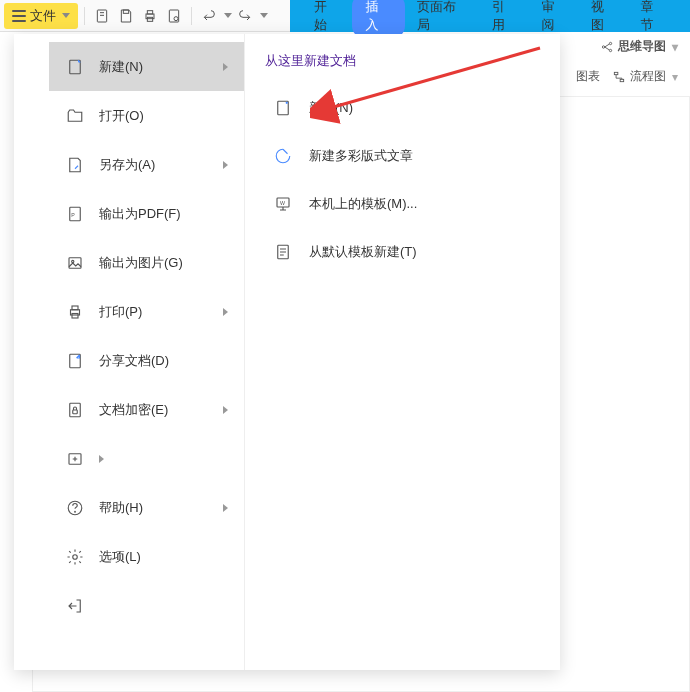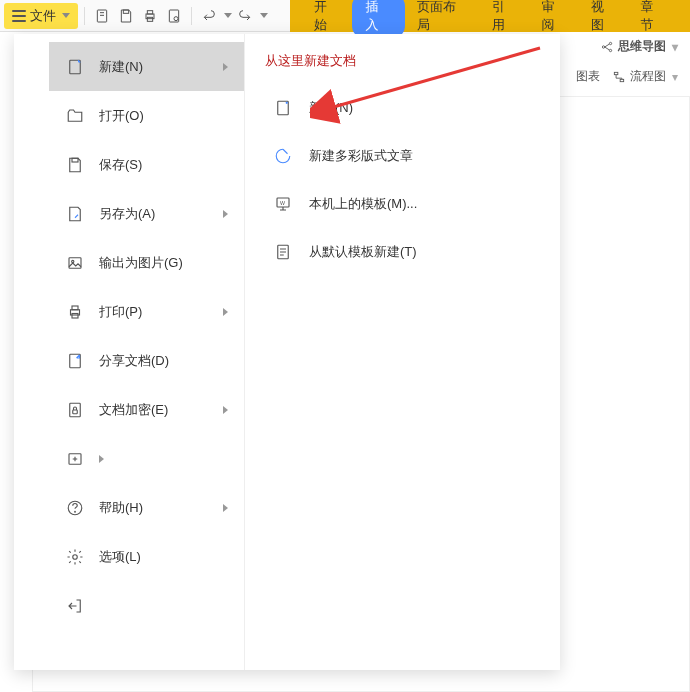--- a/index.html
+++ b/index.html
@@ -9,21 +9,21 @@
     .toolbar { height: 32px; border-bottom: 1px solid #e0e0e0; display: flex; align-items: center; padding: 0 4px; gap: 2px; background: #fafafa; }
     .file-btn { display: flex; align-items: center; gap: 4px; padding: 4px 8px; background: #fde047; border-radius: 3px; cursor: pointer; }
     .file-btn .hamburger { width: 14px; height: 12px; display: flex; flex-direction: column; justify-content: space-between; }
     .file-btn .hamburger span { height: 2px; background: #555; border-radius: 1px; }
     .chevron-down { width: 0; height: 0; border-left: 4px solid transparent; border-right: 4px solid transparent; border-top: 5px solid #888; margin-left: 2px; }
     .tb-sep { width: 1px; height: 18px; background: #ddd; margin: 0 4px; }
     .tb-icon { width: 22px; height: 22px; display: flex; align-items: center; justify-content: center; cursor: pointer; border-radius: 3px; }
     .tb-icon svg { width: 16px; height: 16px; stroke: #555; fill: none; stroke-width: 1.5; }
     
     
-    .tabbar { height: 34px; display: flex; align-items: center; gap: 0; padding: 0 12px; background: #eab308; border-bottom: 1px solid #eee; }
+    .tabbar { height: 34px; display: flex; align-items: center; gap: 0; padding: 0 12px; background: #0ea5e9; border-bottom: 1px solid #eee; }
     .tab { padding: 6px 12px; cursor: pointer; color: #333; font-size: 13px; }
     .tab.active { background: #4a8bff; color: #fff; border-radius: 12px; padding: 4px 14px; }
     
     
     .right-extras { position: absolute; top: 38px; right: 12px; display: flex; gap: 12px; align-items: center; font-size: 12px; color: #555; font-weight: bold; }
     .right-extras .item { display: flex; align-items: center; gap: 4px; cursor: pointer; }
     .right-extras svg { width: 14px; height: 14px; stroke: #555; fill: none; stroke-width: 1.5; }
     .right-row2 { position: absolute; top: 68px; right: 12px; display: flex; gap: 12px; align-items: center; font-size: 12px; color: #555; }
     .right-row2 .item { display: flex; align-items: center; gap: 4px; cursor: pointer; }
     .right-row2 svg { width: 14px; height: 14px; stroke: #555; fill: none; stroke-width: 1.5; }
@@ -32,21 +32,21 @@
     .dropdown { position: absolute; top: 34px; left: 14px; width: 546px; height: 636px; background: #fff; box-shadow: 0 4px 16px rgba(0,0,0,0.15); display: flex; z-index: 10; padding-left: 35px; }
     .dd-left { width: 196px; border-right: 1px solid #eee; padding: 8px 0; }
     .dd-item { height: 49px; display: flex; align-items: center; padding: 0 16px; gap: 14px; cursor: pointer; position: relative; }
     .dd-item.active { background: #d8d8d8; }
     .dd-item .icon-slot { width: 20px; height: 20px; display: flex; align-items: center; justify-content: center; }
     .dd-item .icon-slot svg { width: 18px; height: 18px; stroke: #555; fill: none; stroke-width: 1.5; }
     .dd-item .label { flex: 1; font-size: 13px; color: #333; }
     .dd-item .caret { width: 0; height: 0; border-top: 4px solid transparent; border-bottom: 4px solid transparent; border-left: 5px solid #999; }
     
     .dd-right { flex: 1; padding: 18px 20px; position: relative; }
-    .dd-right-title { font-size: 13px; color: #b91c1c; margin-bottom: 14px; font-weight: 500; }
+    .dd-right-title { font-size: 13px; color: #4c1d95; margin-bottom: 14px; font-weight: 500; }
     .sub-item { height: 48px; display: flex; align-items: center; gap: 16px; padding: 0 8px; cursor: pointer; border-radius: 4px; }
     .sub-item .icon-slot { width: 20px; height: 20px; display: flex; align-items: center; justify-content: center; }
     .sub-item .icon-slot svg { width: 18px; height: 18px; stroke: #555; fill: none; stroke-width: 1.5; }
     .sub-item .icon-slot.blue svg { stroke: #4a8bff; }
     .sub-item .label { font-size: 13px; color: #333; }
     
     
     .arrow-svg { position: absolute; top: 38px; left: 310px; width: 240px; height: 120px; z-index: 20; pointer-events: none; }
     
     
@@ -165,34 +165,34 @@
           <svg viewBox="0 0 24 24">
             <path d="M3 7l2-3h5l2 3h9v12H3z"></path>
           </svg>
         </span>
       <span class="label">打开(O)</span>
     </div>
     <div class="dd-item">
       <span class="icon-slot">
           <svg viewBox="0 0 24 24">
             <path d="M5 3h11l3 3v15H5z"></path>
-            <rect x="8" y="3" width="8" height="5"></rect>
-          </svg>
-        </span>
-      <span class="label">保存(S)</span>
-    </div>
-    <div class="dd-item">
-      <span class="icon-slot">
-          <svg viewBox="0 0 24 24">
-            <path d="M5 3h11l3 3v15H5z"></path>
             <path d="M12 17l4-4" stroke="#4a8bff"></path>
           </svg>
         </span>
       <span class="label">另存为(A)</span>
       <span class="caret"></span>
+    </div>
+    <div class="dd-item">
+      <span class="icon-slot">
+          <svg viewBox="0 0 24 24">
+            <rect x="5" y="3" width="14" height="18" rx="1"></rect>
+            <text x="7" y="16" font-size="7" fill="#555" stroke="none">P</text>
+          </svg>
+        </span>
+      <span class="label">输出为PDF(F)</span>
     </div>
     <div class="dd-item">
       <span class="icon-slot">
           <svg viewBox="0 0 24 24">
             <rect x="4" y="5" width="16" height="14" rx="1"></rect>
             <circle cx="9" cy="10" r="1.5"></circle>
             <path d="M4 17l5-5 4 4 3-3 4 4"></path>
           </svg>
         </span>
       <span class="label">输出为图片(G)</span>

